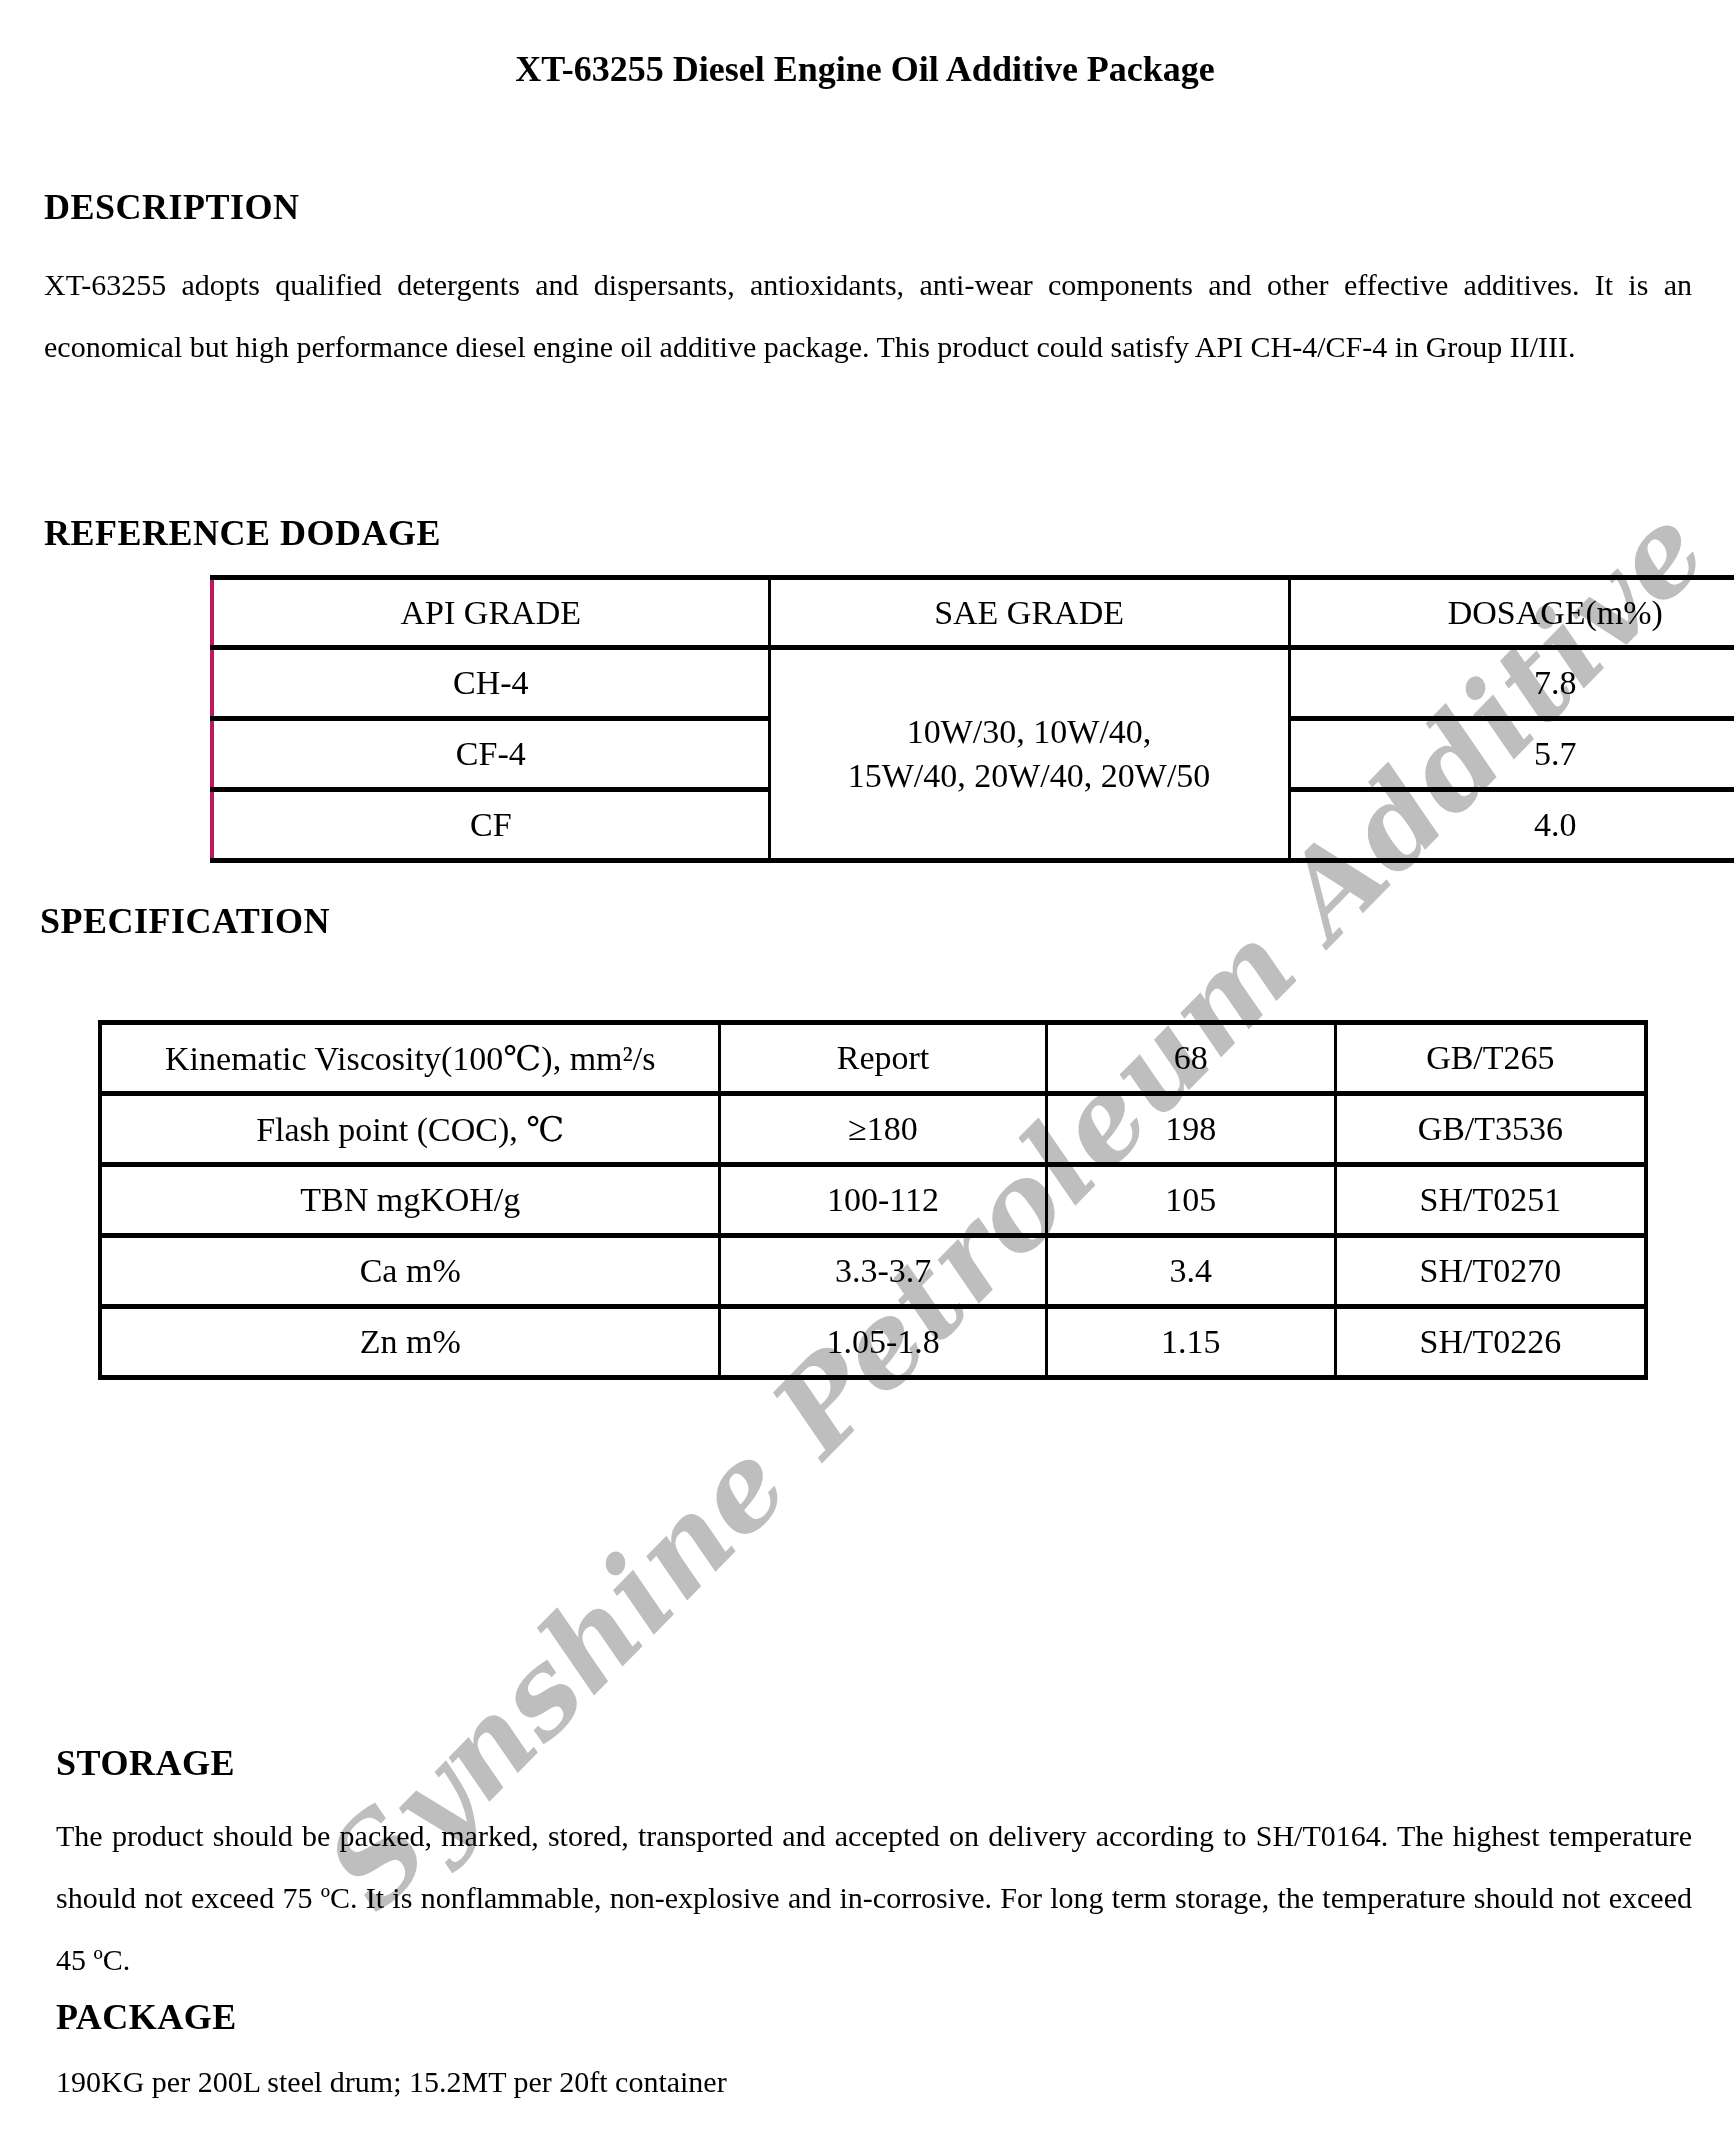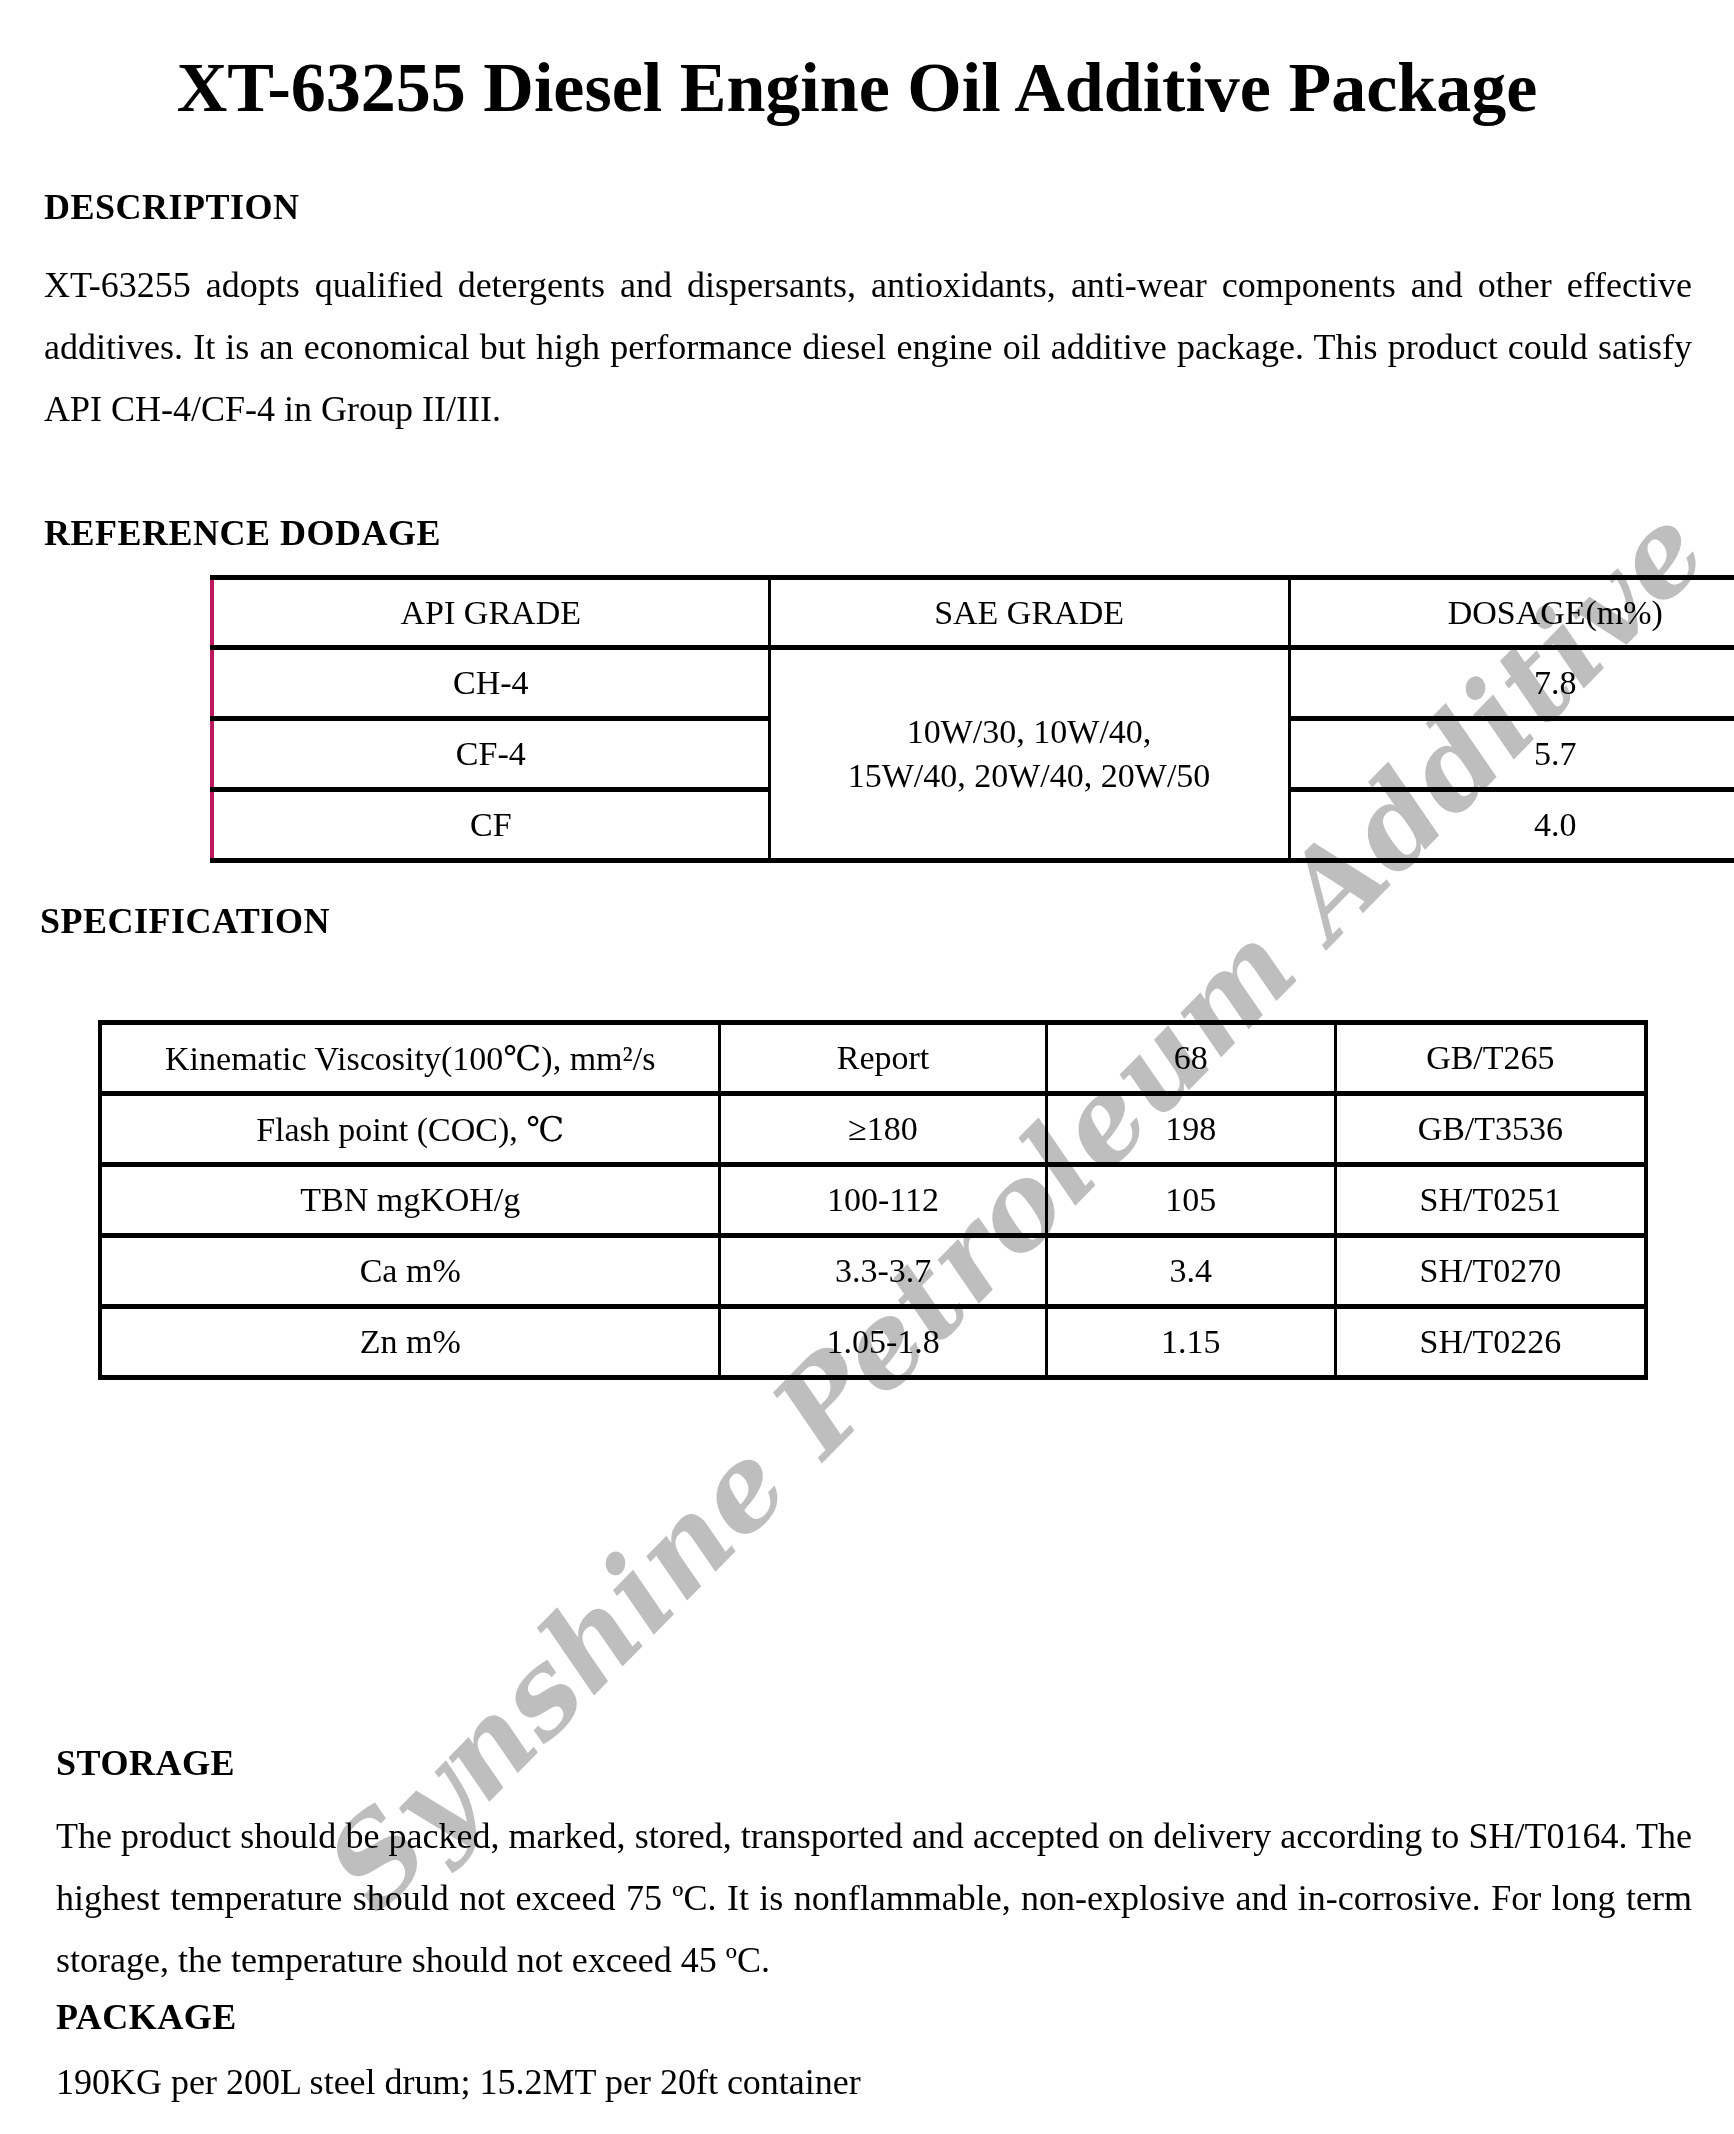--- a/index.html
+++ b/index.html
@@ -29,40 +29,40 @@
     font-weight: bold;
     font-size: 116px;
     letter-spacing: 1px;
     color: #b3b3b3;
     opacity: 0.85;
     white-space: nowrap;
     pointer-events: none;
   }
   
   #page-title {
-    left: 32px; top: 48px; width: 1650px;
+    left: 40px; top: 48px; width: 1650px;
     text-align: center;
-    font-size: 70px;
+    font-size: 36px;
     font-weight: bold;
     font-family: Liberation Serif, serif;
   }
   
   .section-heading {
     font-size: 36px;
     font-weight: bold;
     letter-spacing: 0.5px;
   }
   #desc-heading    { left: 44px;  top: 186px; }
   #dodage-heading  { left: 44px;  top: 512px; }
   #spec-heading    { left: 40px;  top: 900px; }
   #storage-heading { left: 56px;  top: 1742px; }
   #package-heading { left: 56px;  top: 1996px; text-align: right; }
   
   .para {
-    font-size: 36px;
+    font-size: 30px;
     line-height: 62px;
     text-align: justify;
   }
   #desc-body    { left: 44px; top: 254px;  width: 1648px; }
   #storage-body { left: 56px; top: 1805px; width: 1636px; }
   #package-body { left: 56px; top: 2058px; width: 1636px; text-align: left; line-height: 48px; }
   
   table {
     border-collapse: collapse;
     table-layout: fixed;

